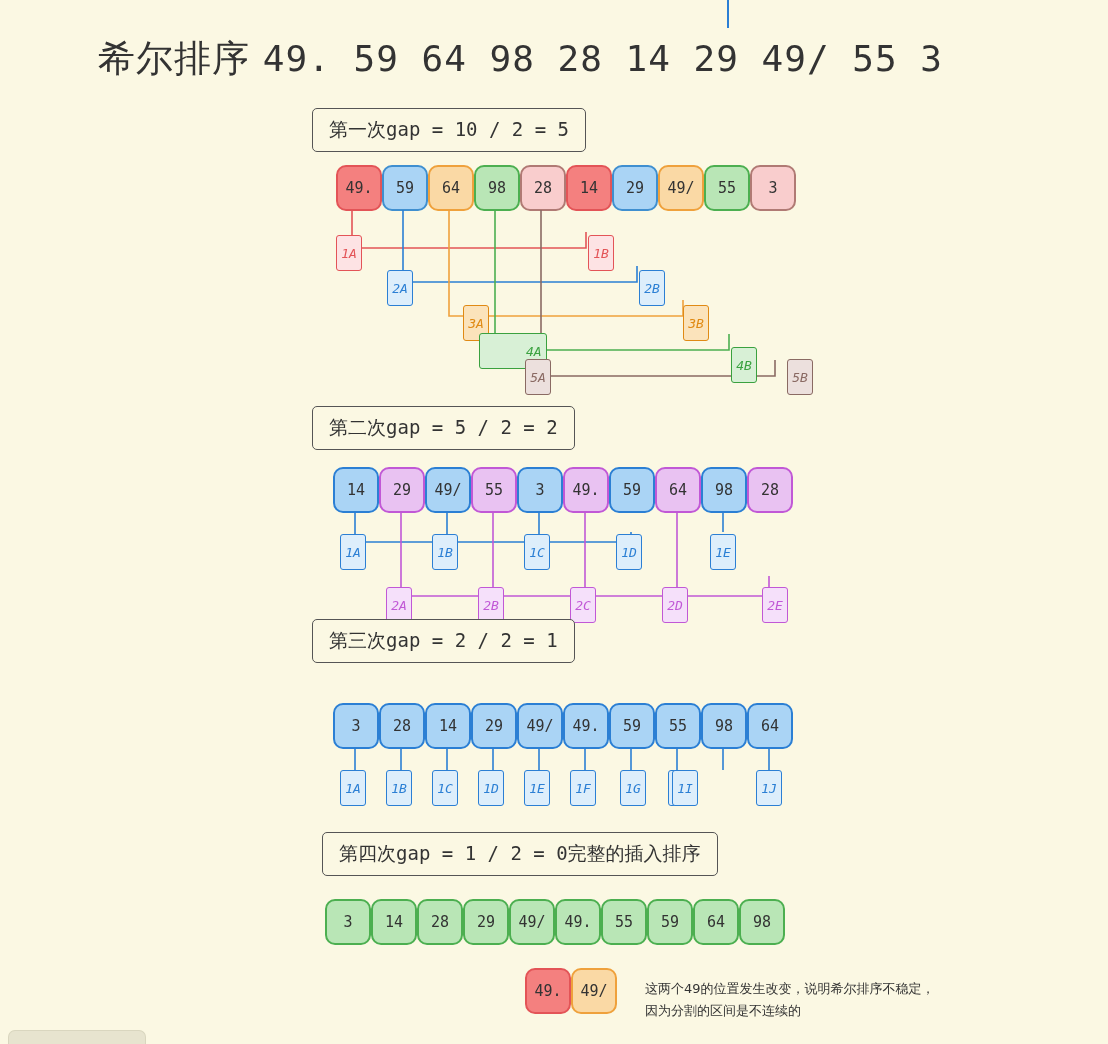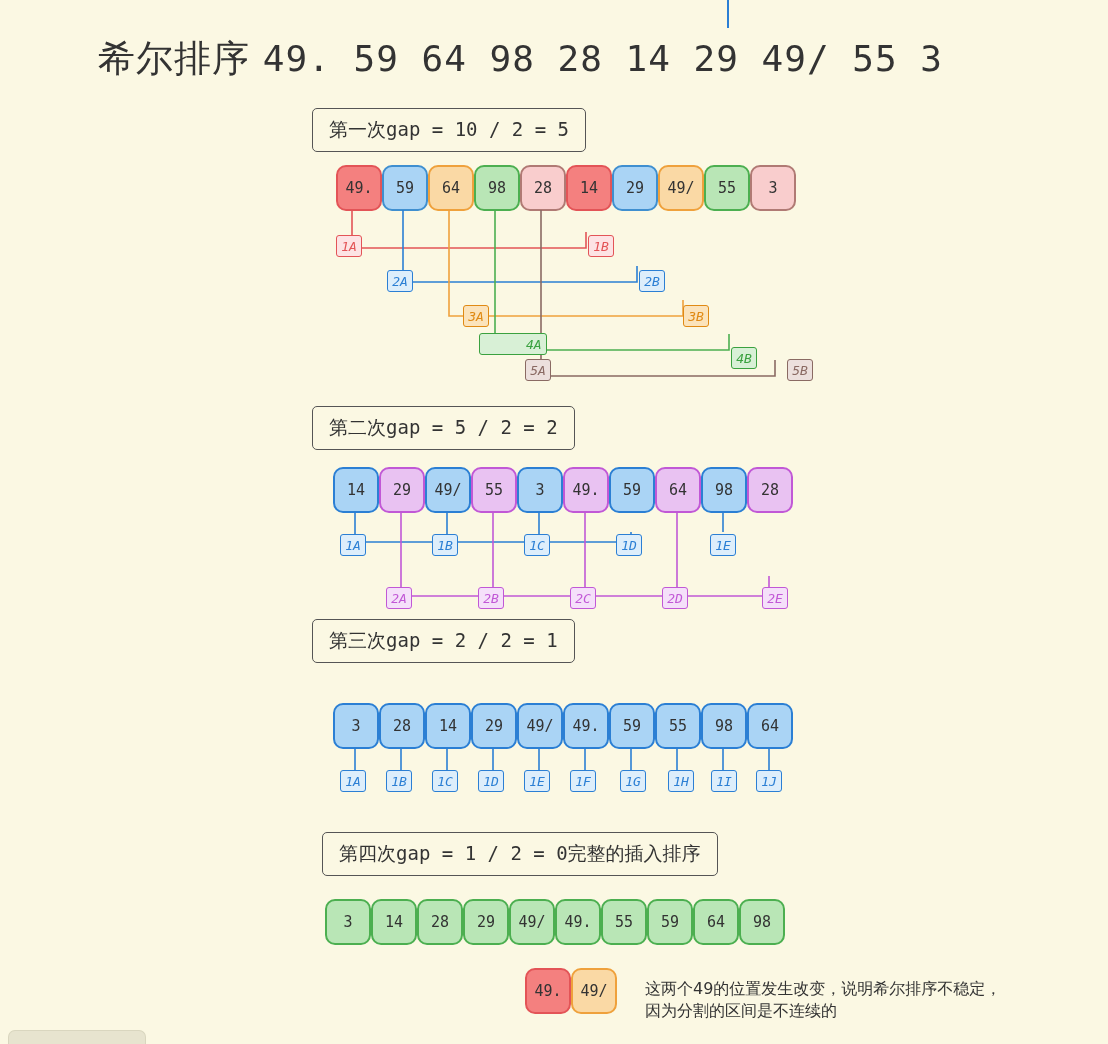--- a/index.html
+++ b/index.html
@@ -70,29 +70,29 @@
     border-radius: 3px;
     font-family: "DejaVu Sans Mono", monospace;
     font-style: italic;
     font-size: 13px;
     padding: 2px 4px;
     box-sizing: border-box;
     display: flex;
     align-items: center;
     justify-content: center;
     min-width: 26px;
-    height: 22px;
+    height: 36px;
   }
   .conn {
     position: absolute;
   }
   .note {
     position: absolute;
     font-family: "DejaVu Sans", sans-serif;
-    font-size: 16px;
+    font-size: 13px;
     color: #333333;
     line-height: 22px;
   }
   .scroll-nub {
     position: absolute;
     left: 8px;
     bottom: 0;
     width: 138px;
     height: 14px;
     border-radius: 7px 7px 0 0;
@@ -214,21 +214,21 @@
 
 <div id="tags3">
     <div class="tag" style="left: 340px; top: 770px; background: rgb(221, 238, 251); color: rgb(43, 127, 212); border: 1.5px solid rgb(43, 127, 212);">1A</div>
     <div class="tag" style="left: 386px; top: 770px; background: rgb(221, 238, 251); color: rgb(43, 127, 212); border: 1.5px solid rgb(43, 127, 212);">1B</div>
     <div class="tag" style="left: 432px; top: 770px; background: rgb(221, 238, 251); color: rgb(43, 127, 212); border: 1.5px solid rgb(43, 127, 212);">1C</div>
     <div class="tag" style="left: 478px; top: 770px; background: rgb(221, 238, 251); color: rgb(43, 127, 212); border: 1.5px solid rgb(43, 127, 212);">1D</div>
     <div class="tag" style="left: 524px; top: 770px; background: rgb(221, 238, 251); color: rgb(43, 127, 212); border: 1.5px solid rgb(43, 127, 212);">1E</div>
     <div class="tag" style="left: 570px; top: 770px; background: rgb(221, 238, 251); color: rgb(43, 127, 212); border: 1.5px solid rgb(43, 127, 212);">1F</div>
     <div class="tag" style="left: 620px; top: 770px; background: rgb(221, 238, 251); color: rgb(43, 127, 212); border: 1.5px solid rgb(43, 127, 212);">1G</div>
     <div class="tag" style="left: 668px; top: 770px; background: rgb(221, 238, 251); color: rgb(43, 127, 212); border: 1.5px solid rgb(43, 127, 212);">1H</div>
-    <div class="tag" style="left: 711px; top: 770px; background: rgb(221, 238, 251); color: rgb(43, 127, 212); border: 1.5px solid rgb(43, 127, 212);">1I</div>
+    <div class="tag" style="left: 672px; top: 770px; background: rgb(221, 238, 251); color: rgb(43, 127, 212); border: 1.5px solid rgb(43, 127, 212);">1I</div>
     <div class="tag" style="left: 756px; top: 770px; background: rgb(221, 238, 251); color: rgb(43, 127, 212); border: 1.5px solid rgb(43, 127, 212);">1J</div>
   </div>
 
 <div class="gap-label" style="left:322px; top:832px;">
   <span class="cn">第四次</span><span>gap = 1 / 2 = 0</span><span class="cn">完整的插入排序</span>
 </div>
 
 <div id="row4">
     <div class="cell" style="left: 325px; top: 899px; background: rgb(185, 230, 182); border: 2px solid rgb(76, 175, 80);">3</div>
     <div class="cell" style="left: 371px; top: 899px; background: rgb(185, 230, 182); border: 2px solid rgb(76, 175, 80);">14</div>

